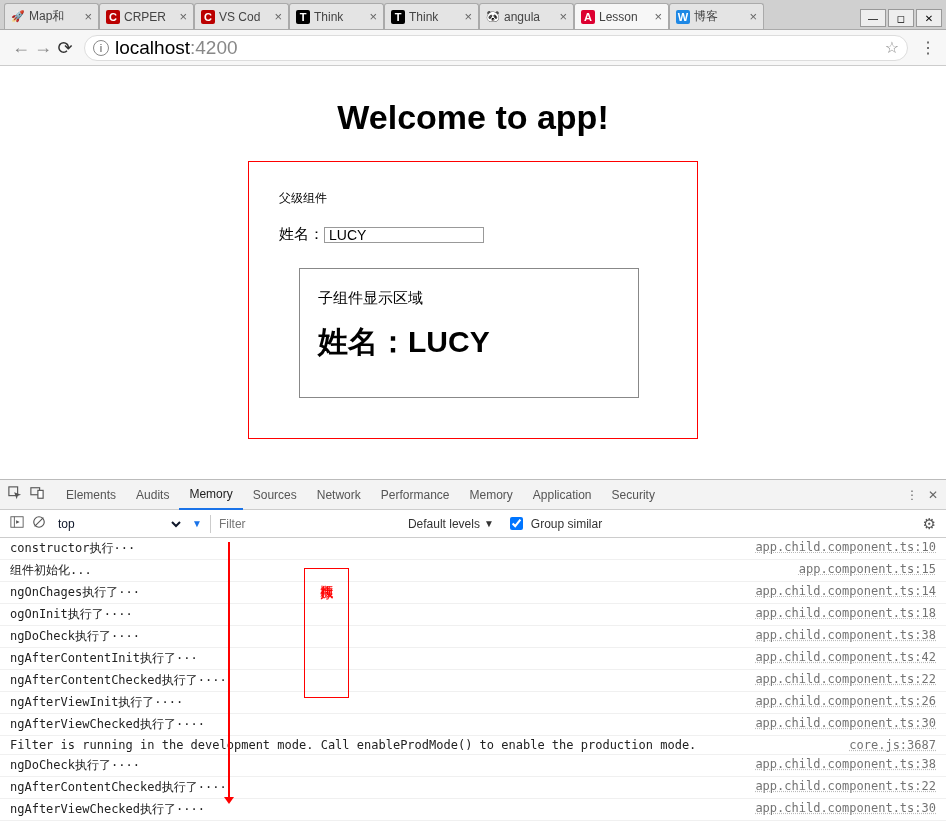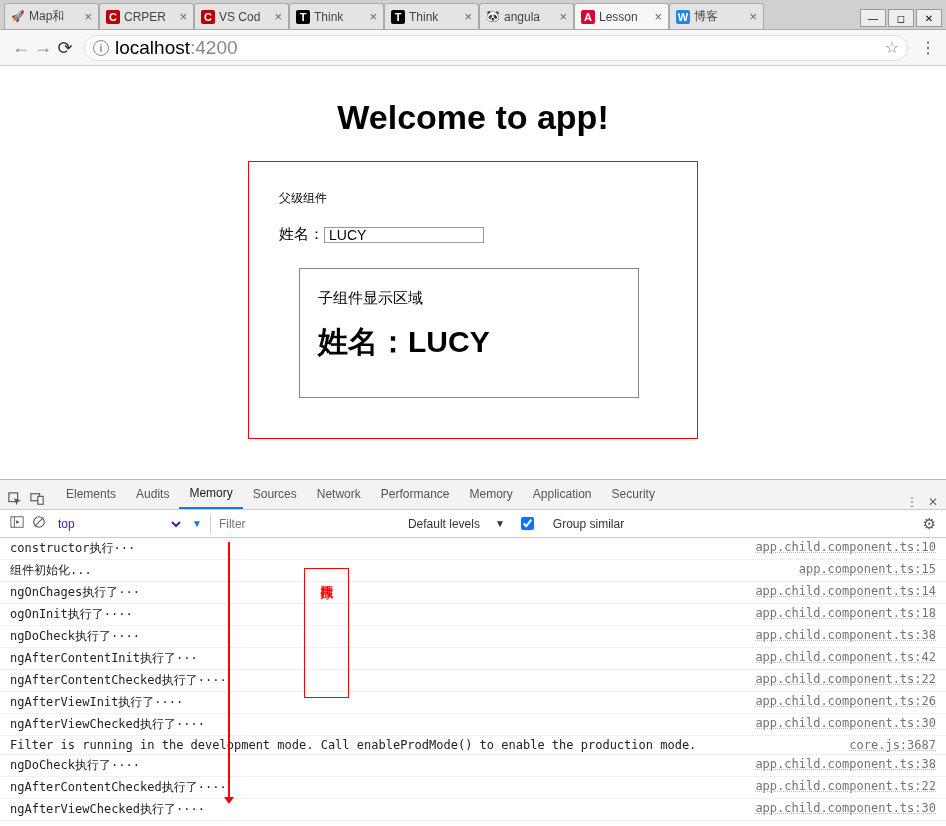--- a/index.html
+++ b/index.html
@@ -34,29 +34,29 @@
 .parent-box { border:1px solid red; width:450px; margin:0 auto; padding:28px 30px 40px 30px; }
 .plabel { font-size:12px; margin-bottom:18px; }
 .name-row { font-size:15px; display:flex; align-items:center; margin-bottom:24px; }
 .name-row input { border:1px solid #999; height:16px; font-size:14px; padding:0 4px; width:160px; }
 .child-box { border:1px solid #888; width:340px; margin-left:20px; padding:20px 18px 34px 18px; }
 .clabel { font-size:15px; margin-bottom:14px; }
 .cname { font-size:30px; font-weight:bold; }
 
 
 .devtools { border-top:1px solid #bbb; font-family: "Segoe UI", Arial, sans-serif; font-size:12px; }
-.dt-tabs { display:flex; align-items:flex-end; height:30px; border-bottom:1px solid #ccc; padding:0 8px; background:#f3f3f3;}
+.dt-tabs { display:flex; align-items:center; height:30px; border-bottom:1px solid #ccc; padding:0 8px; background:#f3f3f3;}
 .dt-left-icons { display:flex; gap:8px; align-items:center; color:#555; margin-right:12px; }
 .dt-tab { padding:0 10px; color:#555; height:30px; display:flex; align-items:center; cursor:pointer; }
 .dt-tab.active { color:#222; border-bottom:2px solid #1a73e8; }
 .dt-right { margin-left:auto; display:flex; gap:10px; align-items:center; color:#666; }
 .dt-filterbar { display:flex; align-items:center; height:28px; border-bottom:1px solid #ccc; padding:0 10px; gap:8px; background:#fff;}
-.dt-filterbar .ctx-select { border:none; background:transparent; font-size:12px; color:#4c1d95; width:130px;}
+.dt-filterbar .ctx-select { border:none; background:transparent; font-size:12px; color:#0f172a; width:130px;}
 .dt-filterbar .filter-input { border:none; border-left:1px solid #ccc; padding:0 8px; font-size:12px; color:#888; height:18px; flex:0 0 160px; outline:none; }
-.dt-filterbar .levels { color:#333; margin-left:18px; display:flex; align-items:center; gap:15px;}
+.dt-filterbar .levels { color:#333; margin-left:18px; display:flex; align-items:center; gap:4px;}
 .dt-filterbar .gear { margin-left:auto; color:#555; font-size:15px;}
 .console-body { position:relative; font-family: Consolas, monospace; font-size:12px; color:#222; }
 .log-row { display:flex; padding:2px 10px; border-bottom:1px solid #f0f0f0;gap:10px; }
 .log-row .msg { flex:1; }
 .log-row .src { color:#737373; text-decoration: underline dotted #bbb; white-space:nowrap; }
 .annot-arrow { position:absolute; left:228px; top:4px; width:2px; background:red; }
 .annot-arrow .head { position:absolute; bottom:-6px; left:-4px; width:0;height:0;border-left:5px solid transparent;border-right:5px solid transparent;border-top:7px solid red;}
 .annot-box { position:absolute; left:304px; top:30px; width:45px; height:130px; border:1px solid red; color:red; font-size:13px; padding:6px 4px; line-height:1.2; writing-mode:vertical-rl; text-orientation:upright; display:flex; align-items:center; justify-content:flex-start;}
 svg.icon { width:14px; height:14px; }
 </style>

